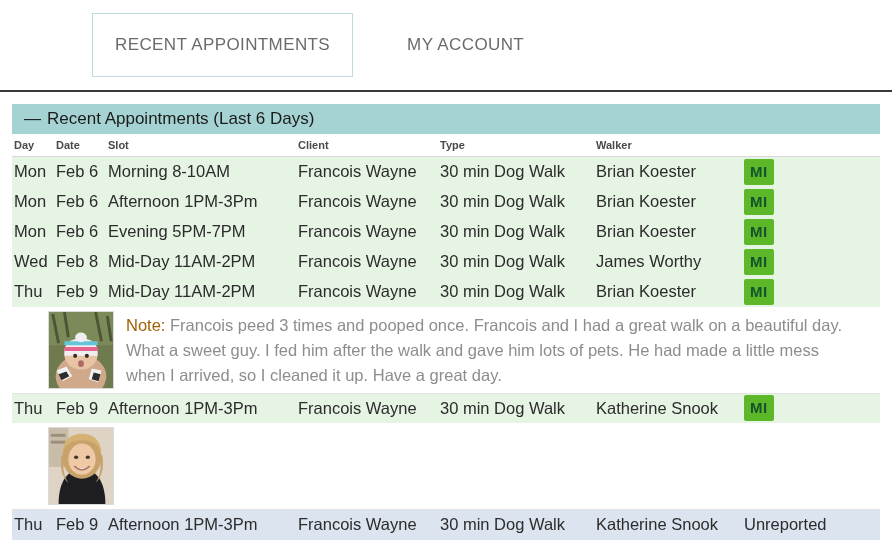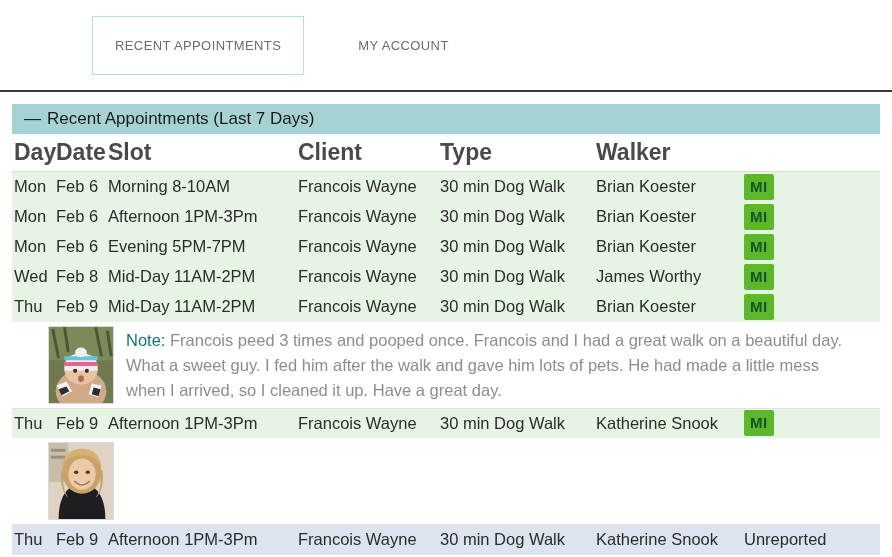--- a/index.html
+++ b/index.html
@@ -34,21 +34,21 @@
   }
   .logo-text .better { color: #6d6e71; }
   .logo-text .walker { color: #4ab8c6; }
 
   .main-nav {
     display: flex;
     align-items: center;
     margin-left: 92px;
   }
   .nav-item {
-    font-size: 13px;
+    font-size: 17px;
     color: #6b6b6b;
     letter-spacing: 0.4px;
     padding: 21px 22px;
     white-space: nowrap;
     cursor: pointer;
   }
   .nav-item.active {
     border: 1px solid #bcdcdd;
   }
   .nav-item.plain { margin-left: 32px; }
@@ -68,21 +68,21 @@
 
   
   .appt-table {
     margin: 0 12px;
     width: 868px;
     border-collapse: collapse;
     table-layout: fixed;
   }
   .appt-table th {
     text-align: left;
-    font-size: 23px;
+    font-size: 11px;
     font-weight: bold;
     color: #4a4a4a;
     padding: 5px 0 5px 0;
     background: #ffffff;
     border-bottom: 1px solid #d9d9d9;
     white-space: nowrap;
   }
   .appt-table td {
     font-size: 16.5px;
     color: #2c2c2c;
@@ -138,38 +138,38 @@
   .note-thumb svg { display: block; width: 100%; height: 100%; }
   .note-text {
     margin-left: 12px;
     font-size: 16.5px;
     line-height: 1.52;
     color: #8d8d8d;
     white-space: normal;
     max-width: 736px;
     padding-top: 2px;
   }
-  .note-text .note-label { color: #0f766e; margin-top: 43px; }
+  .note-text .note-label { color: #a16207; margin-top: 43px; }
 </style>
 </head>
 <body>
 
 <div class="site-header">
 
 
   <div class="main-nav">
     <div class="nav-item active">RECENT APPOINTMENTS</div>
     <div class="nav-item plain">MY ACCOUNT</div>
   </div>
 
 </div>
 
 <div class="section-banner">
   <span class="banner-dash">—</span>
-  <span>Recent Appointments (Last 7 Days)</span>
+  <span>Recent Appointments (Last 6 Days)</span>
 </div>
 
 <table class="appt-table">
   <thead>
     <tr>
       <th class="c-day">Day</th>
       <th class="c-date">Date</th>
       <th class="c-slot">Slot</th>
       <th class="c-client">Client</th>
       <th class="c-type">Type</th>

